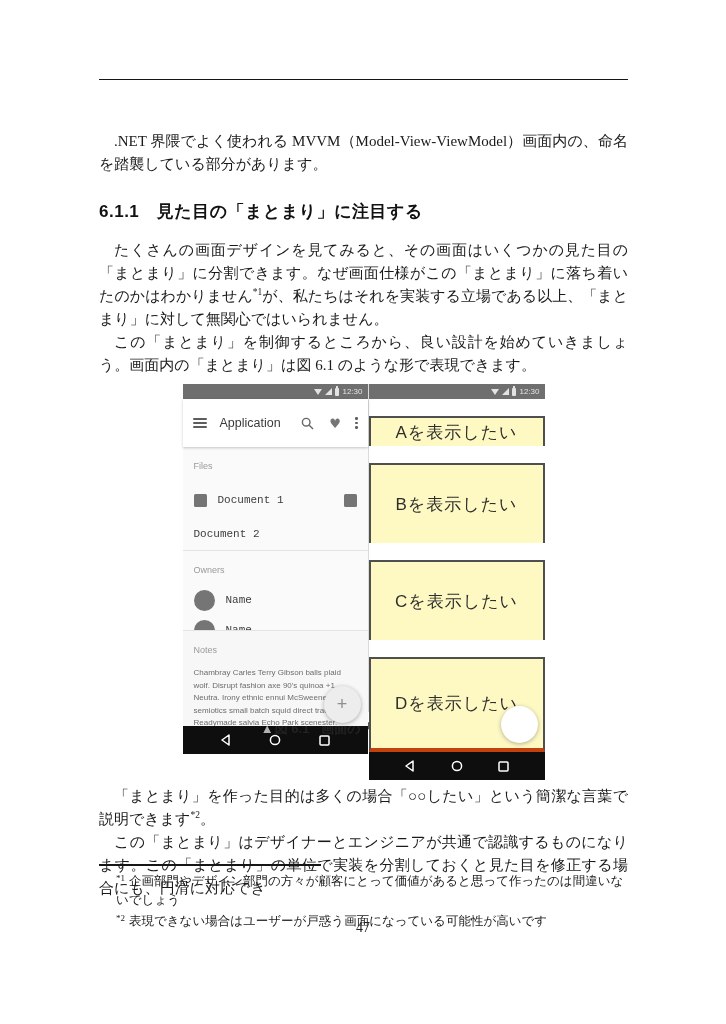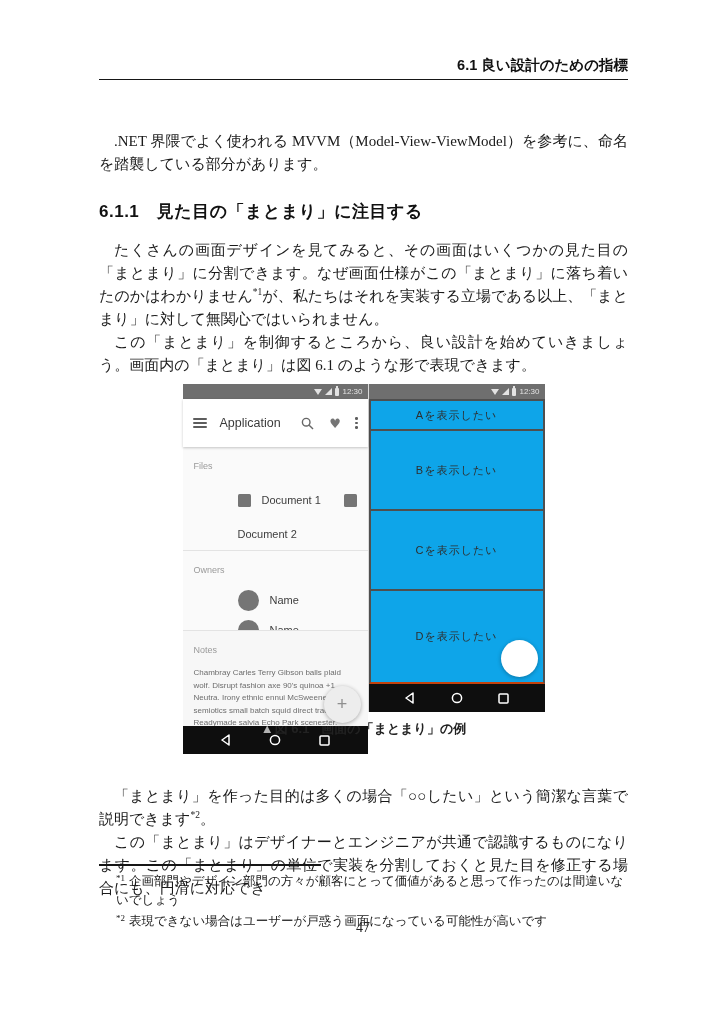--- a/index.html
+++ b/index.html
@@ -62,47 +62,48 @@
   .ic-heart { color:#757575; font-size:13px; line-height:1; margin-left:15px; font-family:"DejaVu Sans",sans-serif; }
   .ic-dots { margin-left:14px; display:flex; flex-direction:column; gap:2px; }
   .ic-dots i { width:2.6px; height:2.6px; border-radius:50%; background:#5d5d5d; }
 
   .sec { position:relative; flex:none; padding-left:11px; border-bottom:1px solid #e3e3e3; overflow:hidden; }
   .sec-files  { height:104px; }
   .sec-owners { height:80px; }
   .sec-notes  { height:95px; border-bottom:none; padding-right:8px; background:#f7f7f7; }
   .sec-label { font-family:"Liberation Sans","DejaVu Sans",sans-serif; font-size:9px; color:#9a9a9a; padding-top:8px; }
   .rowitem { display:flex; align-items:center; margin-top:11px; padding-right:11px;
-             font-family:Liberation Sans, sans-serif; font-size:11px; color:#3d3d3d;margin-left:44px; }
+             font-family:Liberation Mono, monospace; font-size:11px; color:#3d3d3d; }
   .doc-square { width:13px; height:13px; background:#757575; border-radius:1.5px; margin-right:11px; flex:none; }
   .doc-square.right { margin:0 0 0 auto; }
   .avatar { width:21px; height:21px; border-radius:50%; background:#757575; margin-right:11px; flex:none; }
   .owner-row { margin-top:7px; }
   .notes-text { font-family:"Liberation Sans","DejaVu Sans",sans-serif; font-size:8px; line-height:12.6px; color:#6d6d6d; margin-top:5px; }
   .fab {
     position:absolute; right:7px; bottom:3px; width:37px; height:37px; border-radius:50%;
     background:#ededed; box-shadow:0 1px 4px rgba(0,0,0,0.32);
     display:flex; align-items:center; justify-content:center;
     color:#8f8f8f; font-size:18px; font-family:"Liberation Sans","DejaVu Sans",sans-serif;
   }
 
   .navbar { height:28px; margin-top:auto; background:#0e0e0e; flex:none;
             display:flex; align-items:center; justify-content:space-evenly; }
   .navbar svg { display:block; }
 
   .rbox {
-    flex:none; border:2px solid #4f4f4f; border-bottom:none; background:#0ea5e9;
+    flex:none; border:2px solid #4f4f4f; border-bottom:none; background:#fef9c3;
     display:flex; align-items:center; justify-content:center; position:relative;
-    font-family:"Liberation Sans","DejaVu Sans",sans-serif; font-size:11px; color:#2e2e2e;
+    font-family:"Liberation Sans","DejaVu Sans",sans-serif; font-size:17px; color:#2e2e2e;
     letter-spacing:1px;
+    margin-top:17px;
   }
   .rbox-a { height:30px; }
   .rbox-b { height:80px; }
   .rbox-c { height:80px; }
-  .rbox-d { height:95px; border-bottom:2px solid #c2410c; }
+  .rbox-d { height:95px; border-bottom:4px solid #c2410c; }
   .d-circle { position:absolute; right:5px; bottom:5px; width:37px; height:37px; border-radius:50%;
               background:#ffffff; box-shadow:0 1px 4px rgba(0,0,0,0.3); }
 
   .fig-caption {
     margin-top:5px; text-align:center;
     font-family:"Liberation Sans","DejaVu Sans",sans-serif;
     font-size:13px; font-weight:bold; color:#222; text-indent:0;
   }
   .cap-marker { color:#b3b3b3; margin-right:1px; }
   .cap-label { margin-right:12px; }
@@ -115,26 +116,25 @@
   .footnote { padding-left:17px; }
   .footnote sup { font-size:9px; vertical-align:4px; margin-right:4px; }
 
   .page-number { position:absolute; top:920px; left:0; width:726px; text-align:center; font-size:14px; color:#222; }
 </style>
 </head>
 <body>
 
 <div class="page">
 
-  <div class="running-header">6.1 良い設計のための指標</div>
   <div class="header-rule"></div>
 
   <div class="bodycol">
 
-    <p><span>.NET 界隈でよく使われる MVVM（Model-View-ViewModel）を参考に、命名を踏襲している部分があります。</span></p>
+    <p><span>.NET 界隈でよく使われる MVVM（Model-View-ViewModel）画面内の、命名を踏襲している部分があります。</span></p>
 
     <h2 class="sec-heading">6.1.1　見た目の「まとまり」に注目する</h2>
 
     <p class="p2"><span>たくさんの画面デザインを見てみると、その画面はいくつかの見た目の「まとまり」に分割できます。なぜ画面仕様がこの「まとまり」に落ち着いたのかはわかりません</span><sup>*1</sup><span>が、私たちはそれを実装する立場である以上、「まとまり」に対して無関心ではいられません。</span></p>
 
     <p><span>この「まとまり」を制御するところから、良い設計を始めていきましょう。画面内の「まとまり」は図 6.1 のような形で表現できます。</span></p>
 
     <div class="figure-wrap">
       <div class="figure">
 

